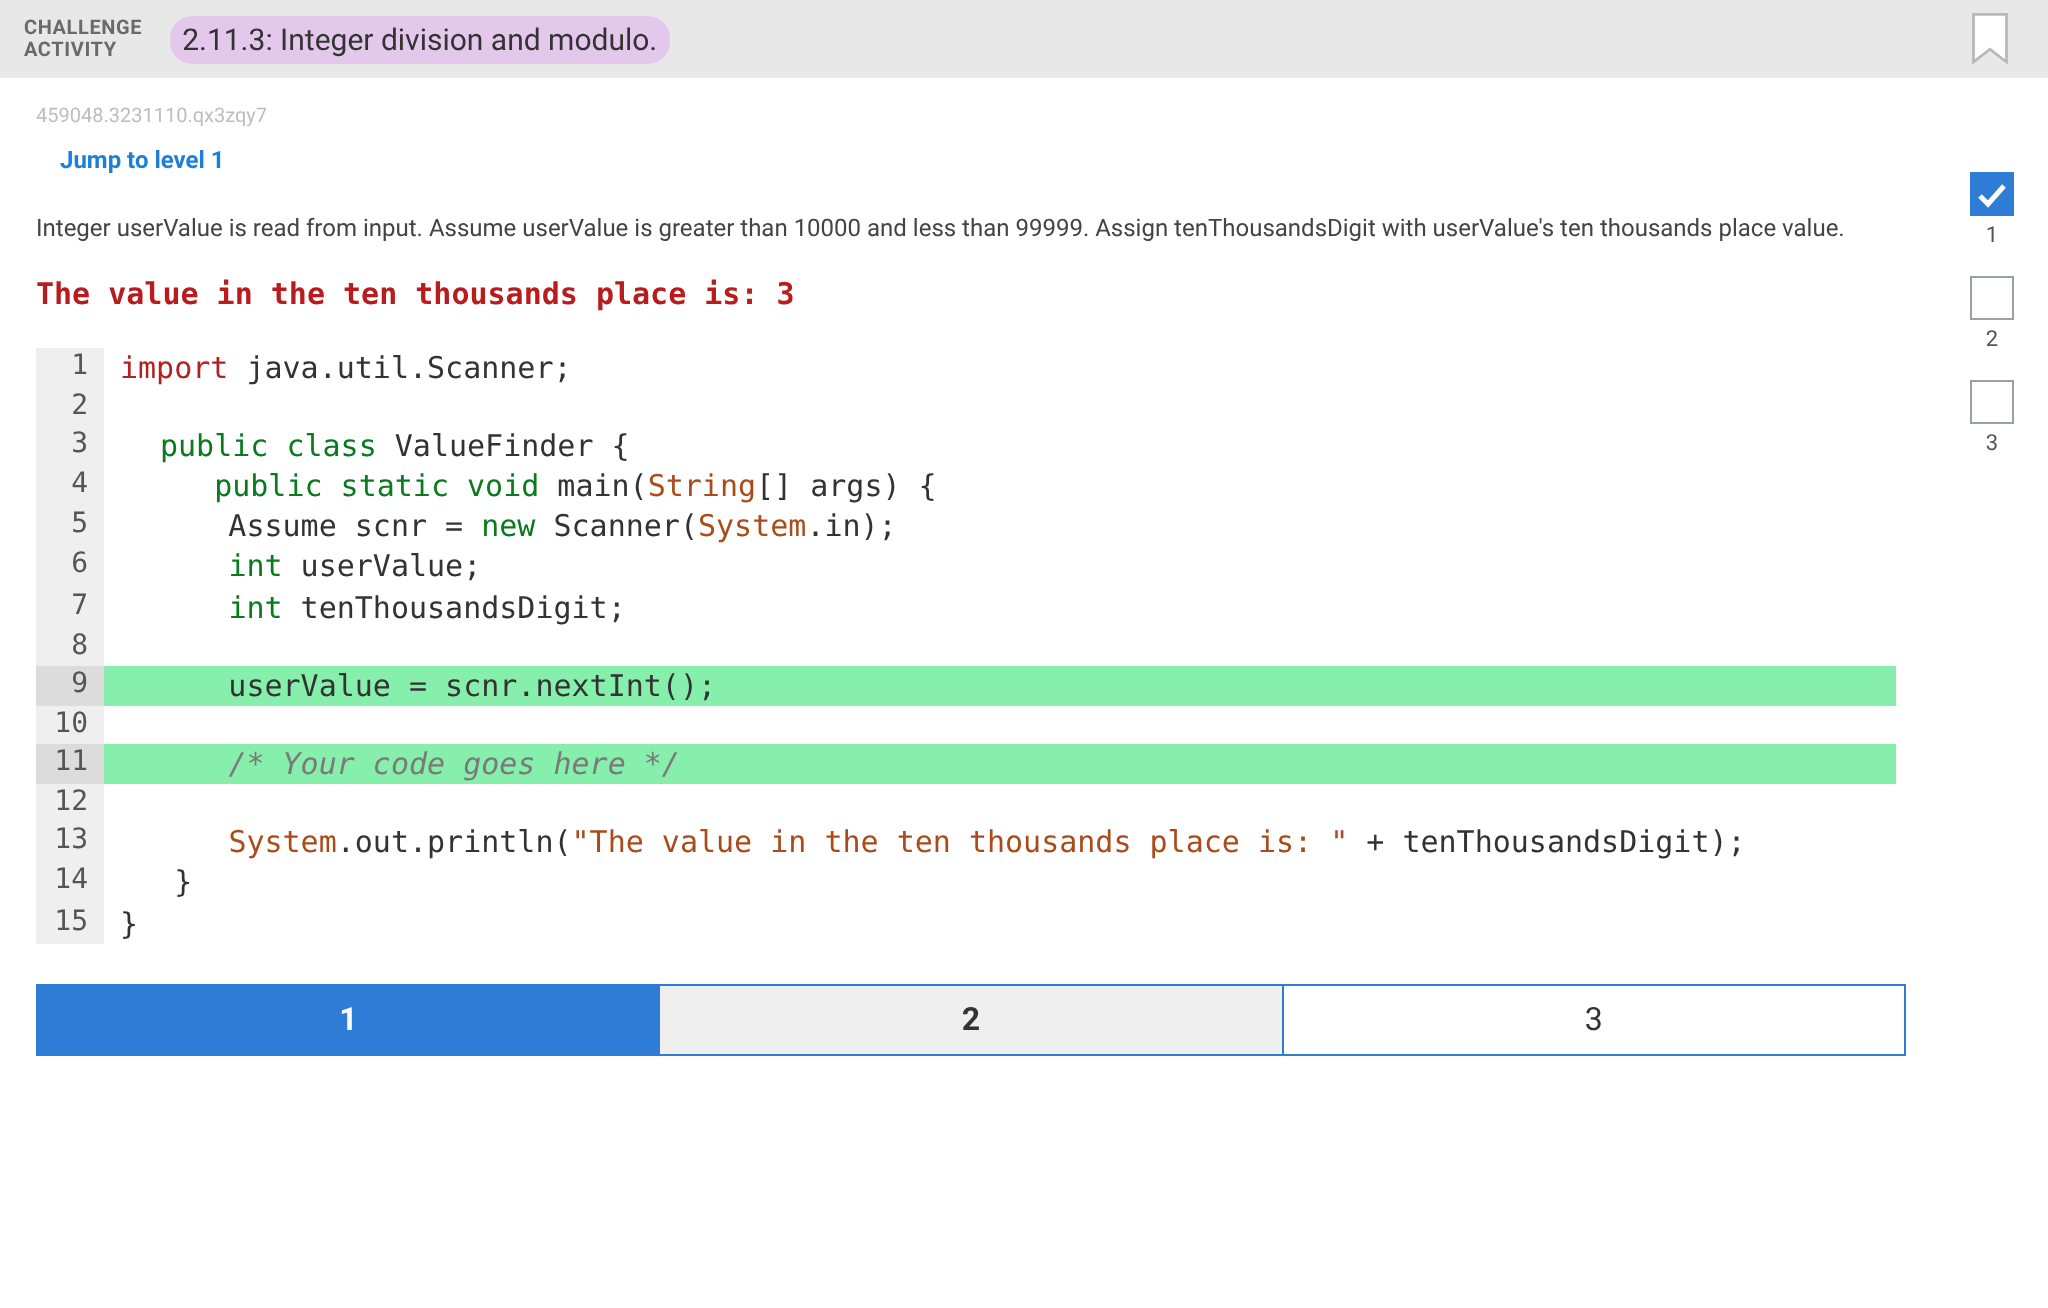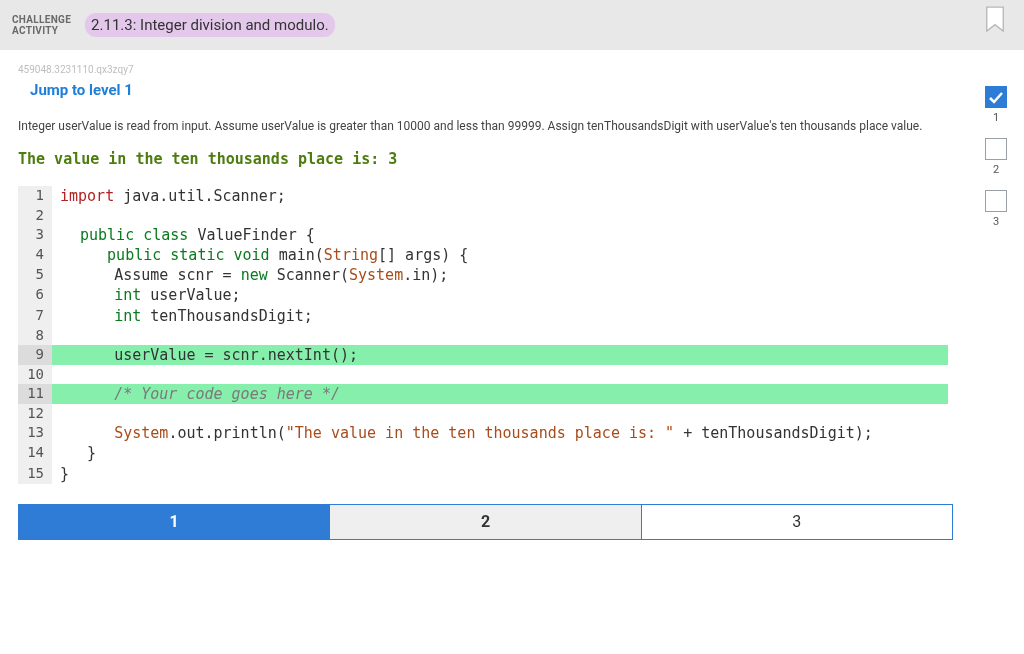--- a/index.html
+++ b/index.html
@@ -10,21 +10,21 @@
     background: #fff;
     width: 1024px;
     height: 654px;
     overflow: hidden;
   }
   .header-bar {
     background: #e8e8e8;
     display: flex;
     align-items: center;
     padding: 0 12px;
-    height: 50px;
+    height: 39px;
     position: relative;
   }
   .ch-label {
     font-size: 10px;
     font-weight: 700;
     color: #6a6a6a;
     line-height: 1.1;
     margin-right: 14px;
     letter-spacing: 0.3px;
   }
@@ -51,21 +51,21 @@
     padding: 14px 18px 0 18px;
   }
   .small-id {
     font-size: 10px;
     color: #bdbdbd;
     margin-bottom: 6px;
   }
   .jump-link {
     color: #1d7fd8;
     font-weight: 700;
-    font-size: 15px;
+    font-size: 12px;
     cursor: pointer;
     margin-left: 12px;
     display: inline-block;
     margin-bottom: 18px;
   }
 
   .prompt-wrap { max-width: 930px; }
   .prompt-text {
     font-size: 12px;
     color: #444;
@@ -75,21 +75,21 @@
   .example-text {
     font-size: 15px;
     color: #444;
     margin-bottom: 14px;
   }
   .mono { font-family: "Menlo","Consolas","Monaco",monospace; }
   .output-line {
     font-family: "Menlo","Consolas","Monaco",monospace;
     font-size: 15px;
     font-weight: 700;
-    color: #4d7c0f;
+    color: #b91c1c;
     margin-bottom: 18px;
   }
 
   
   .editor {
     background: #fff;
     font-family: "Menlo","Consolas","Monaco",monospace;
     font-size: 15px;
     line-height: 1.35;
     width: 930px;

